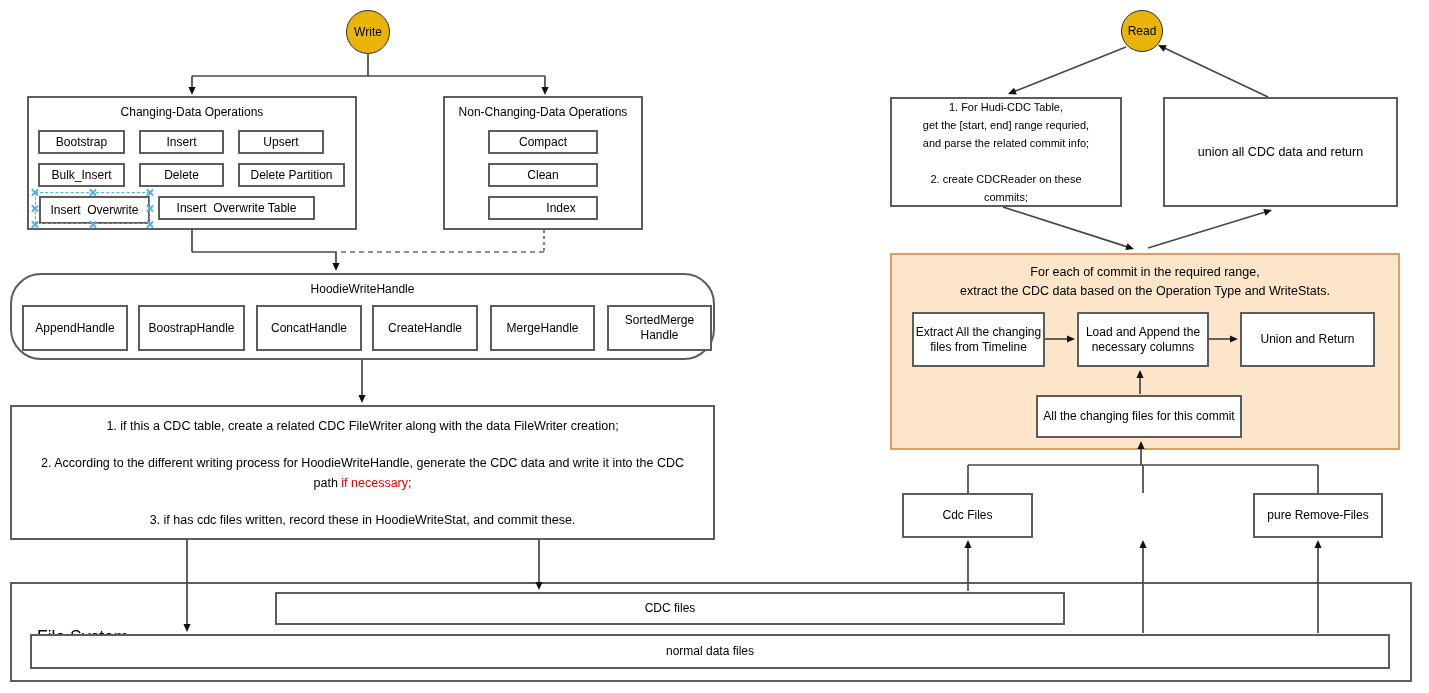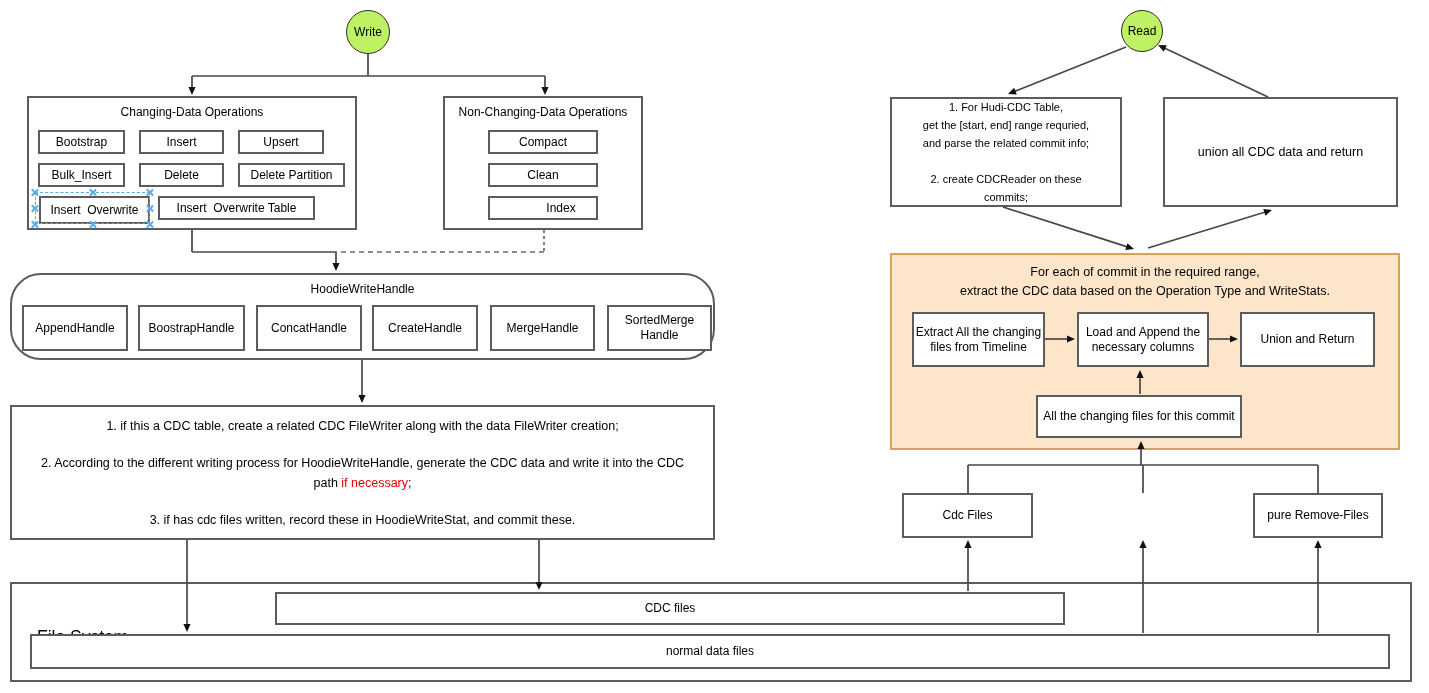--- a/index.html
+++ b/index.html
@@ -11,21 +11,21 @@
   
   .group{border:2px solid #5c5c5c;background:transparent;}
   .group-title{position:absolute;top:7px;left:0;width:100%;text-align:center;font-size:12px;}
   
   .shape{
     border:2px solid #5c5c5c;background:#fff;display:flex;align-items:center;justify-content:center;
     text-align:center;font-size:12px;line-height:1.25;white-space:pre-wrap;
   }
   
   .circle{
-    border:1.6px solid #2e2e2e;border-radius:50%;background:#bef264;
+    border:1.6px solid #2e2e2e;border-radius:50%;background:#eab308;
     display:flex;align-items:center;justify-content:center;font-size:12px;
   }
   
   .textbox{
     border:2px solid #5c5c5c;background:#fff;display:flex;flex-direction:column;
     align-items:center;justify-content:center;text-align:center;font-size:12.5px;
   }
   .steps{row-gap:17px;padding:0 6px;}
   .steps p{margin:0;line-height:1.6;}
   .prepare{white-space:pre-line;line-height:1.65;font-size:11px;}

